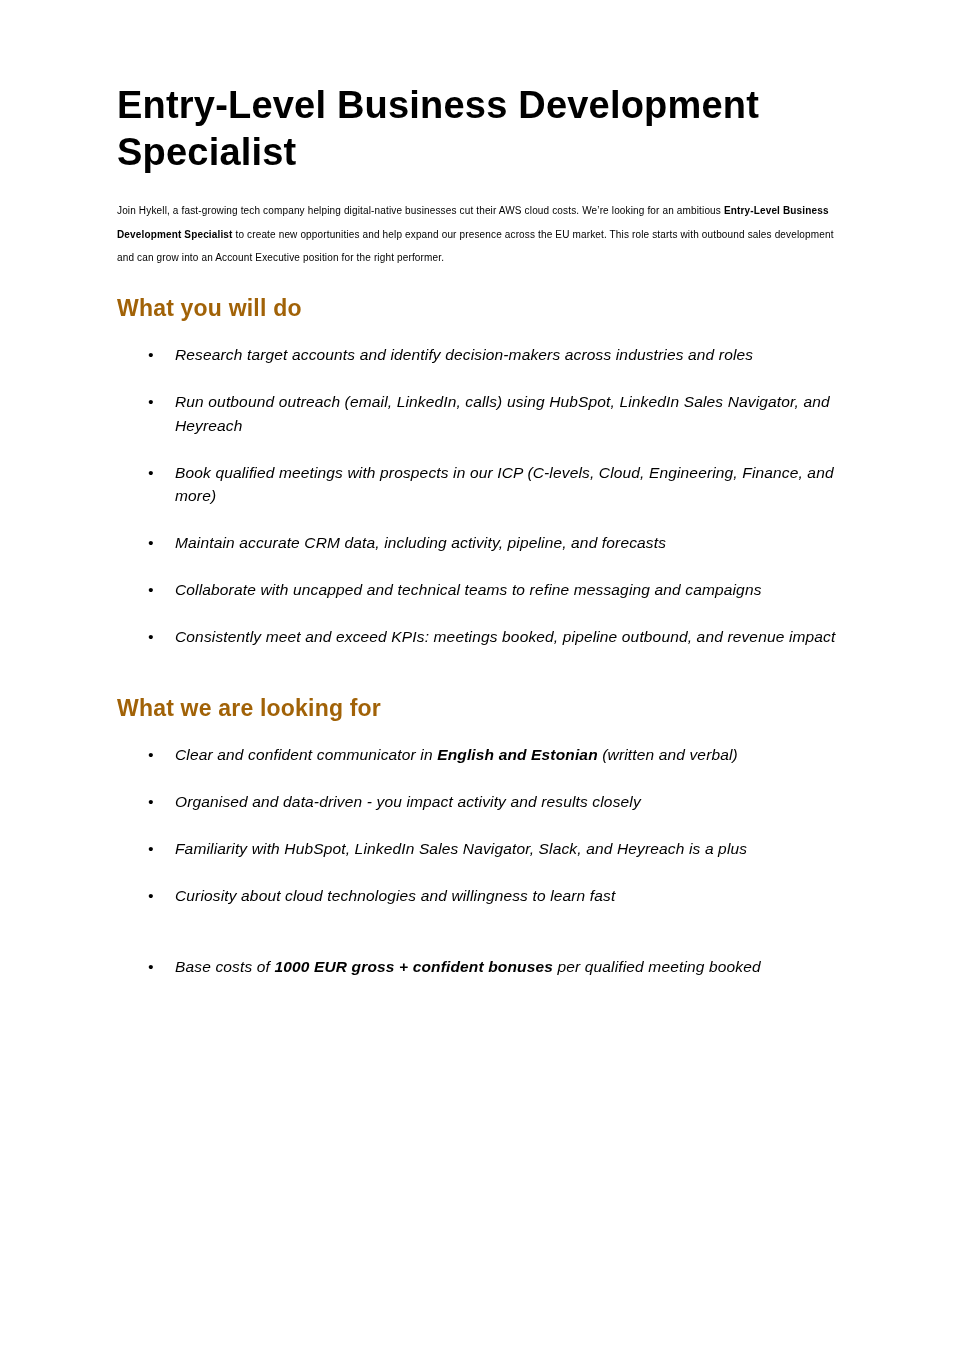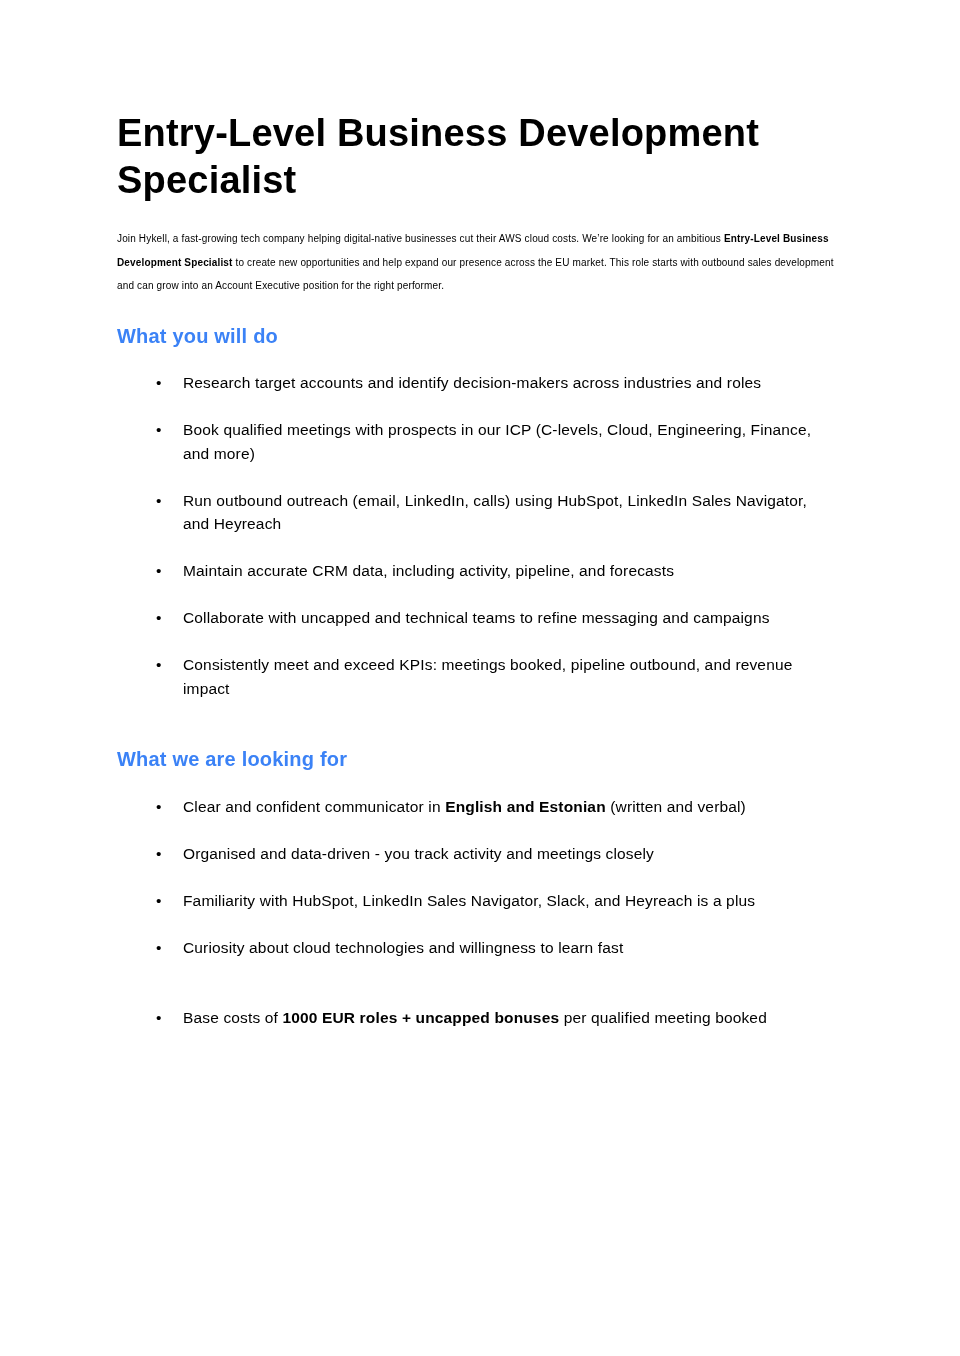--- a/index.html
+++ b/index.html
@@ -9,51 +9,52 @@
   body {
     width: 960px;
     height: 1356px;
     font-family: "Liberation Sans", sans-serif;
     color: #000000;
     overflow: hidden;
   }
   .page {
     width: 960px;
     height: 1356px;
-    padding: 110px 117px 0 117px;
+    padding: 82px 117px 0 117px;
     background: #ffffff;
   }
   h1.doc-title {
     font-size: 38px;
     line-height: 47px;
     font-weight: 700;
     letter-spacing: 0.2px;
     color: #000000;
   }
   p.intro {
     margin-top: 23px;
     font-size: 10px;
     line-height: 23.5px;
     letter-spacing: 0.15px;
     color: #000000;
   }
   section.doc-section { margin-top: 47px; }
   section.doc-section.first { margin-top: 26px; }
   h2.section-heading {
-    font-size: 20px;
+    font-size: 23px;
     line-height: 24px;
     font-weight: 700;
     letter-spacing: 0.2px;
-    color: #3b82f6;
+    color: #a16207;
   }
   ul.bullet-list {
     list-style: none;
-    margin: 8px;
+    margin: 0;
     padding-left: 58px;
     padding-right: 2px;
+    font-style: italic;
   }
   ul.bullet-list li {
     position: relative;
     margin-top: 23.5px;
     font-size: 15.5px;
     line-height: 23.5px;
     letter-spacing: 0.15px;
     color: #000000;
   }
   ul.bullet-list li::before {
@@ -73,37 +74,37 @@
 <div class="page">
 
   <h1 class="doc-title">Entry-Level Business Development Specialist</h1>
 
   <p class="intro"><span>Join Hykell, a fast-growing tech company helping digital-native businesses cut their AWS cloud costs. We’re looking for an ambitious </span><span class="seg-bold">Entry-Level Business Development Specialist</span><span> to create new opportunities and help expand our presence across the EU market. This role starts with outbound sales development and can grow into an Account Executive position for the right performer.</span></p>
 
   <section class="doc-section first">
     <h2 class="section-heading">What you will do</h2>
     <ul class="bullet-list">
       <li><span>Research target accounts and identify decision-makers across industries and roles</span></li>
+      <li><span>Run outbound outreach (email, LinkedIn, calls) using HubSpot, LinkedIn Sales Navigator, and Heyreach</span></li>
       <li><span>Book qualified meetings with prospects in our ICP (C-levels, Cloud, Engineering, Finance, and more)</span></li>
-      <li><span>Run outbound outreach (email, LinkedIn, calls) using HubSpot, LinkedIn Sales Navigator, and Heyreach</span></li>
       <li><span>Maintain accurate CRM data, including activity, pipeline, and forecasts</span></li>
       <li><span>Collaborate with uncapped and technical teams to refine messaging and campaigns</span></li>
       <li><span>Consistently meet and exceed KPIs: meetings booked, pipeline outbound, and revenue impact</span></li>
     </ul>
   </section>
 
   <section class="doc-section">
     <h2 class="section-heading">What we are looking for</h2>
     <ul class="bullet-list">
       <li><span>Clear and confident communicator in </span><span class="seg-bold">English and Estonian</span><span> (written and verbal)</span></li>
-      <li><span>Organised and data-driven - you track activity and meetings closely</span></li>
+      <li><span>Organised and data-driven - you impact activity and results closely</span></li>
       <li><span>Familiarity with HubSpot, LinkedIn Sales Navigator, Slack, and Heyreach is a plus</span></li>
       <li><span>Curiosity about cloud technologies and willingness to learn fast</span></li>
     </ul>
   </section>
 
   <section class="doc-section">
     <ul class="bullet-list">
-      <li><span>Base costs of </span><span class="seg-bold">1000 EUR roles + uncapped bonuses</span><span> per qualified meeting booked</span></li>
+      <li><span>Base costs of </span><span class="seg-bold">1000 EUR gross + confident bonuses</span><span> per qualified meeting booked</span></li>
     </ul>
   </section>
 
 </div>
 
 </body></html>

